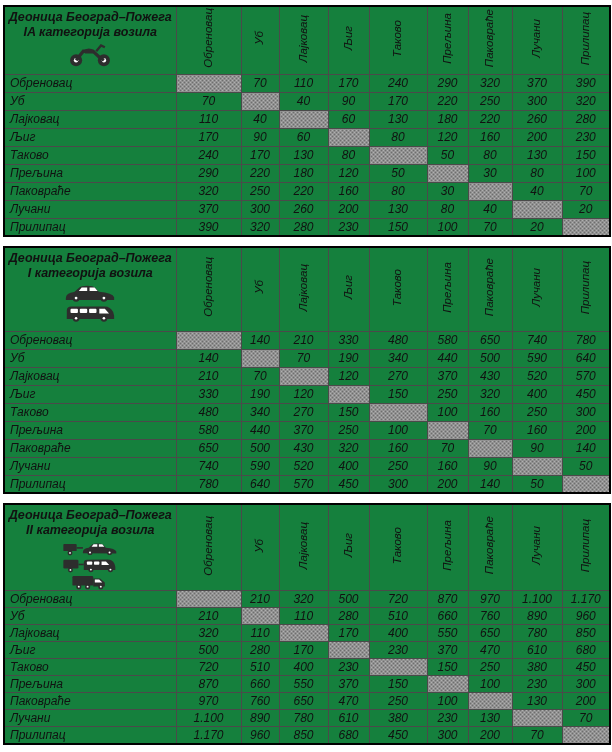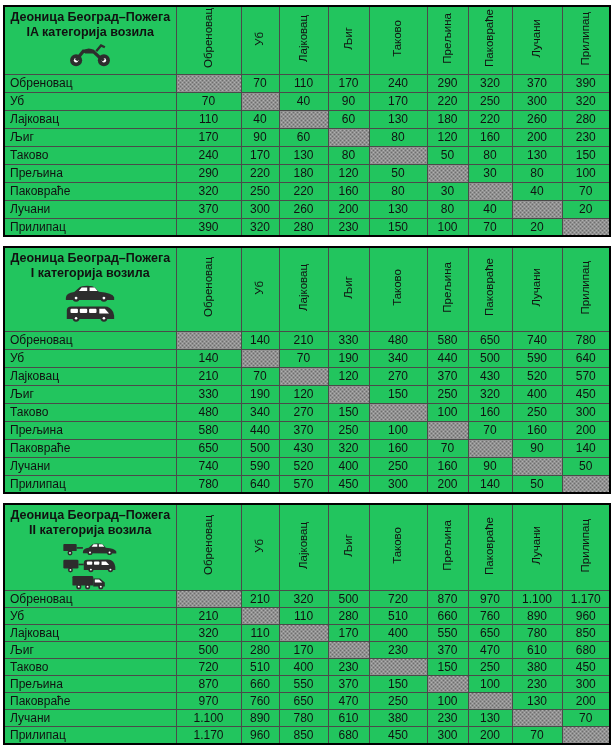--- a/index.html
+++ b/index.html
@@ -11,21 +11,22 @@
     -webkit-font-smoothing: antialiased;
   }
   .page { padding: 5px 3px 0 3px; }
 
   table.toll {
     border-collapse: collapse;
     table-layout: fixed;
     width: 606px;
     border: 2px solid #000;
     margin-bottom: 9px;
-    background: #22c55e;
+    background: #15803d;
+    font-style: italic;
   }
   .toll th, .toll td {
     border: 1px solid #4a4a4a;
     padding: 0;
     overflow: hidden;
   }
   .toll tbody td { border-top-color: #6a6a6a; }
 
   th.corner { vertical-align: top; text-align: center; padding-top: 3px; }
   .ttl { font-weight: bold; font-size: 12.5px; line-height: 15px; }

